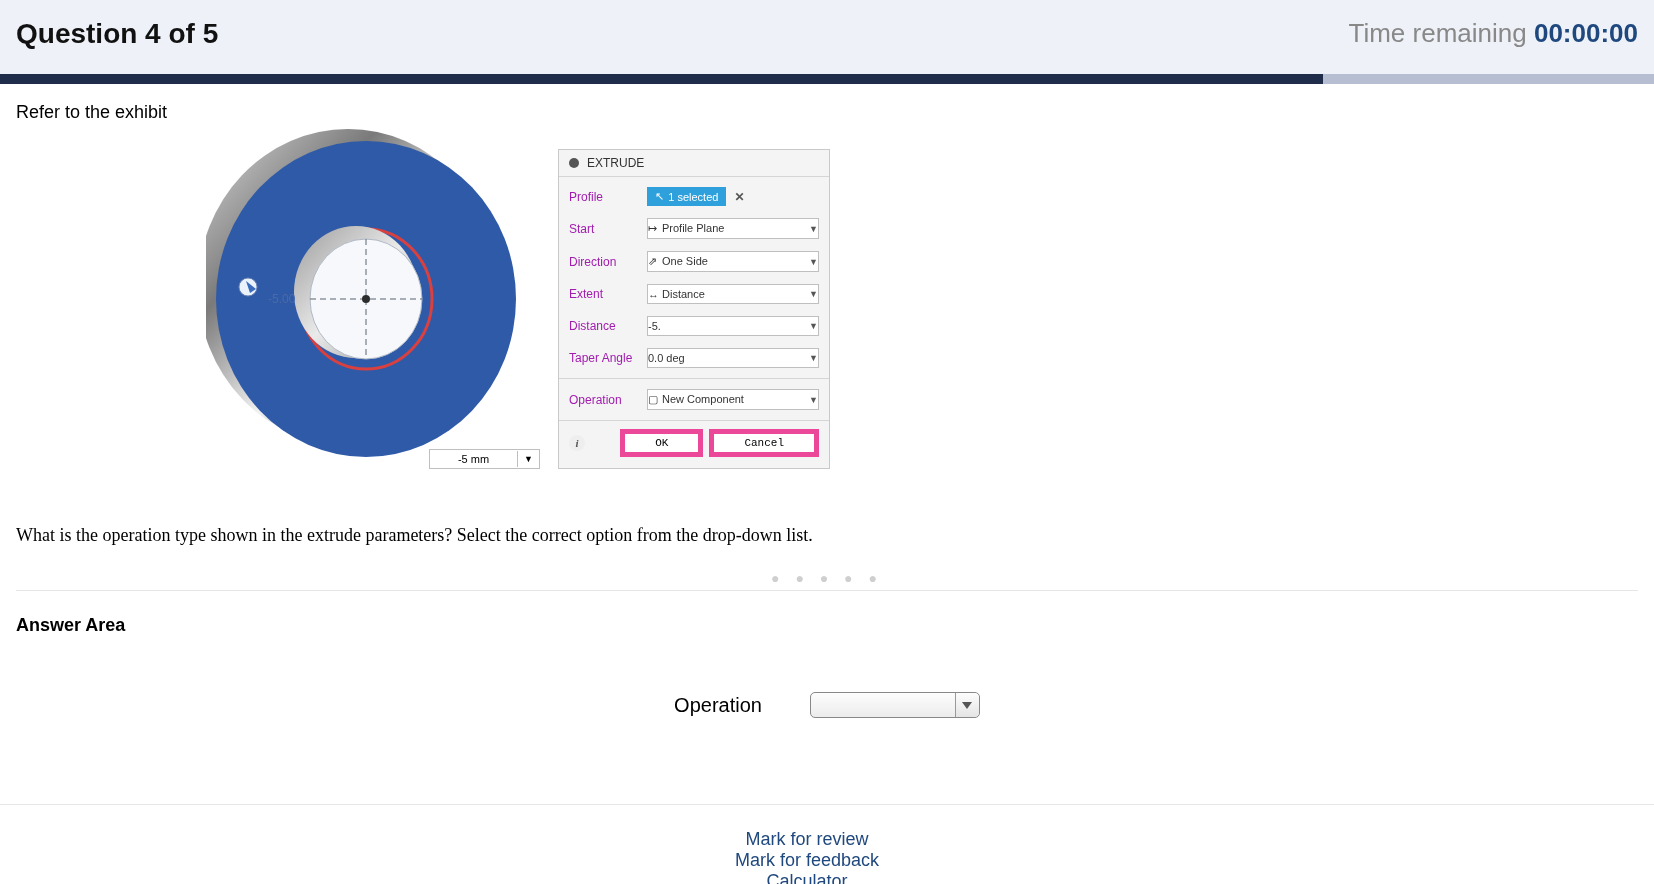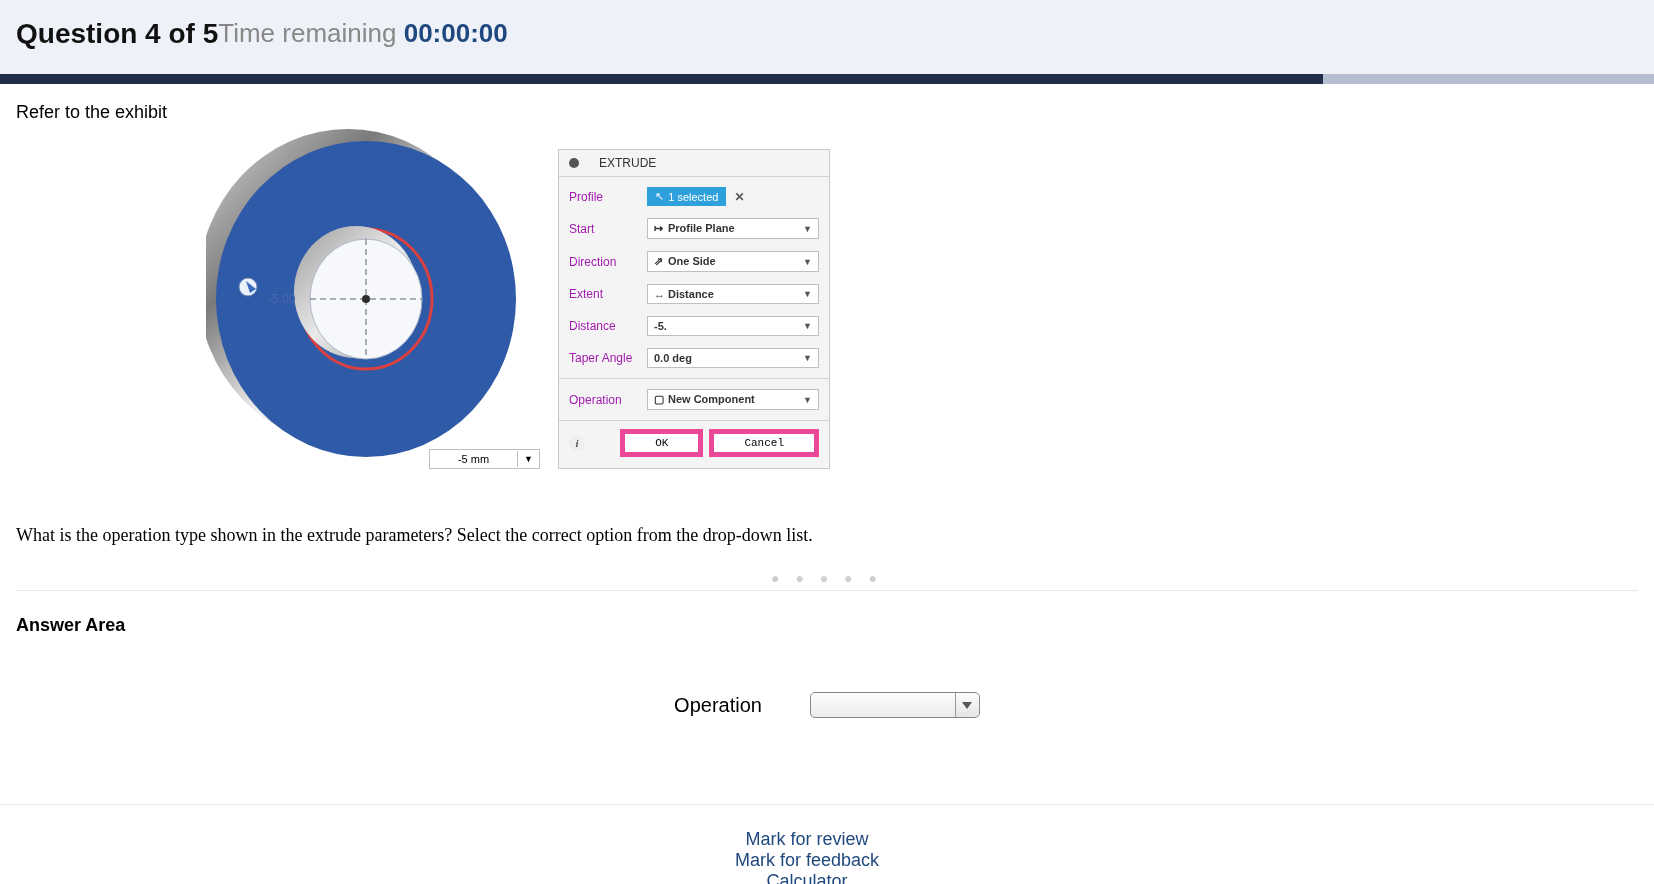--- a/index.html
+++ b/index.html
@@ -1,41 +1,41 @@
 <!DOCTYPE html>
 <html><head>
 <meta charset="utf-8">
 <style>
 * { margin: 0; padding: 0; box-sizing: border-box; }
 body { font-family: Arial, Helvetica, sans-serif; width: 1654px; height: 884px; overflow: hidden; background: #fff; }
 
-.header-bar { background: #eef2f8; padding: 18px 16px 24px 16px; display: flex; justify-content: flex-start; align-items: flex-start; }
+.header-bar { background: #eef2f8; padding: 18px 16px 24px 16px; display: flex; justify-content: space-between; align-items: flex-start; }
 .question-title { font-size: 28px; font-weight: bold; color: #111; }
 .time-remaining { font-size: 26px; font-weight: 500; color: #888; }
 .time-value { color: #1f487e; font-weight: bold; }
 
 .progress-track { height: 10px; background: #b5bfd1; }
 .progress-fill { height: 100%; width: 80%; background: #1f2c4a; }
 
 .content { padding: 18px 16px 0 16px; }
 .instruction { font-size: 18px; color: #000; }
 
 .exhibit { display: flex; gap: 32px; margin-top: 6px; margin-left: 190px; }
 .model-wrap { position: relative; width: 320px; height: 340px; }
 
 .panel { width: 272px; border: 1px solid #c9c9c9; background: #f4f4f4; font-size: 12px; color: #333; margin-top: 20px; }
-.panel-title { display: flex; align-items: center; gap: 20px; padding: 6px 10px; border-bottom: 1px solid #d5d5d5; }
+.panel-title { display: flex; align-items: center; gap: 8px; padding: 6px 10px; border-bottom: 1px solid #d5d5d5; }
 .panel-title .bullet { width: 10px; height: 10px; border-radius: 50%; background: #555; display: inline-block; }
 .panel-body { padding: 4px 0; }
 .panel-row { display: flex; align-items: center; padding: 6px 10px; }
 .panel-row .lbl { width: 78px; color: #a21caf; }
 .panel-sep { border-top: 1px solid #d5d5d5; margin: 4px 0; }
 .chip { background: #2ea0db; color: #fff; padding: 3px 8px; font-size: 11px; display: inline-flex; align-items: center; gap: 4px; }
 .chip-x { margin-left: 8px; color: #555; font-weight: bold; }
-.sel { flex: 1; display: flex; align-items: center; justify-content: space-between; border: 1px solid #bfbfbf; background: #fff; padding: 3px 6px; font-size: 11px; font-weight: bold; }
+.sel { flex: 1; display: flex; align-items: center; justify-content: space-between; border: 1px solid #bfbfbf; background: #fff; padding: 3px 0; font-size: 11px; }
 .sel .caret { font-size: 9px; color: #555; }
 .sel .ic { width: 14px; display: inline-block; }
 .panel-foot { display: flex; justify-content: flex-end; gap: 6px; padding: 8px 10px; border-top: 1px solid #d5d5d5; align-items: center; }
 .panel-foot .info { margin-right: auto; font-weight: bold; color: #555; background: #eee; border-radius: 50%; width: 16px; height: 16px; display: flex; align-items: center; justify-content: center; font-size: 11px; font-style: italic; font-family: serif; }
 .btn-sm { border: 5px solid #ec4899; background: #fff; padding: 3px 30px; font-size: 11px; font-family: Liberation Mono, monospace; }
 .pill { position: absolute; bottom: 0; right: -14px; border: 1px solid #bfbfbf; background: #fff; display: flex; align-items: center; font-size: 11px; text-align: center; }
 .pill span:first-child { padding: 3px 28px; }
 .pill .caret { border-left: 1px solid #bfbfbf; padding: 3px 6px; font-size: 9px; }
 
 .question-text { font-size: 18px; color: #000; margin-top: 56px; font-family: Liberation Serif, serif; }

